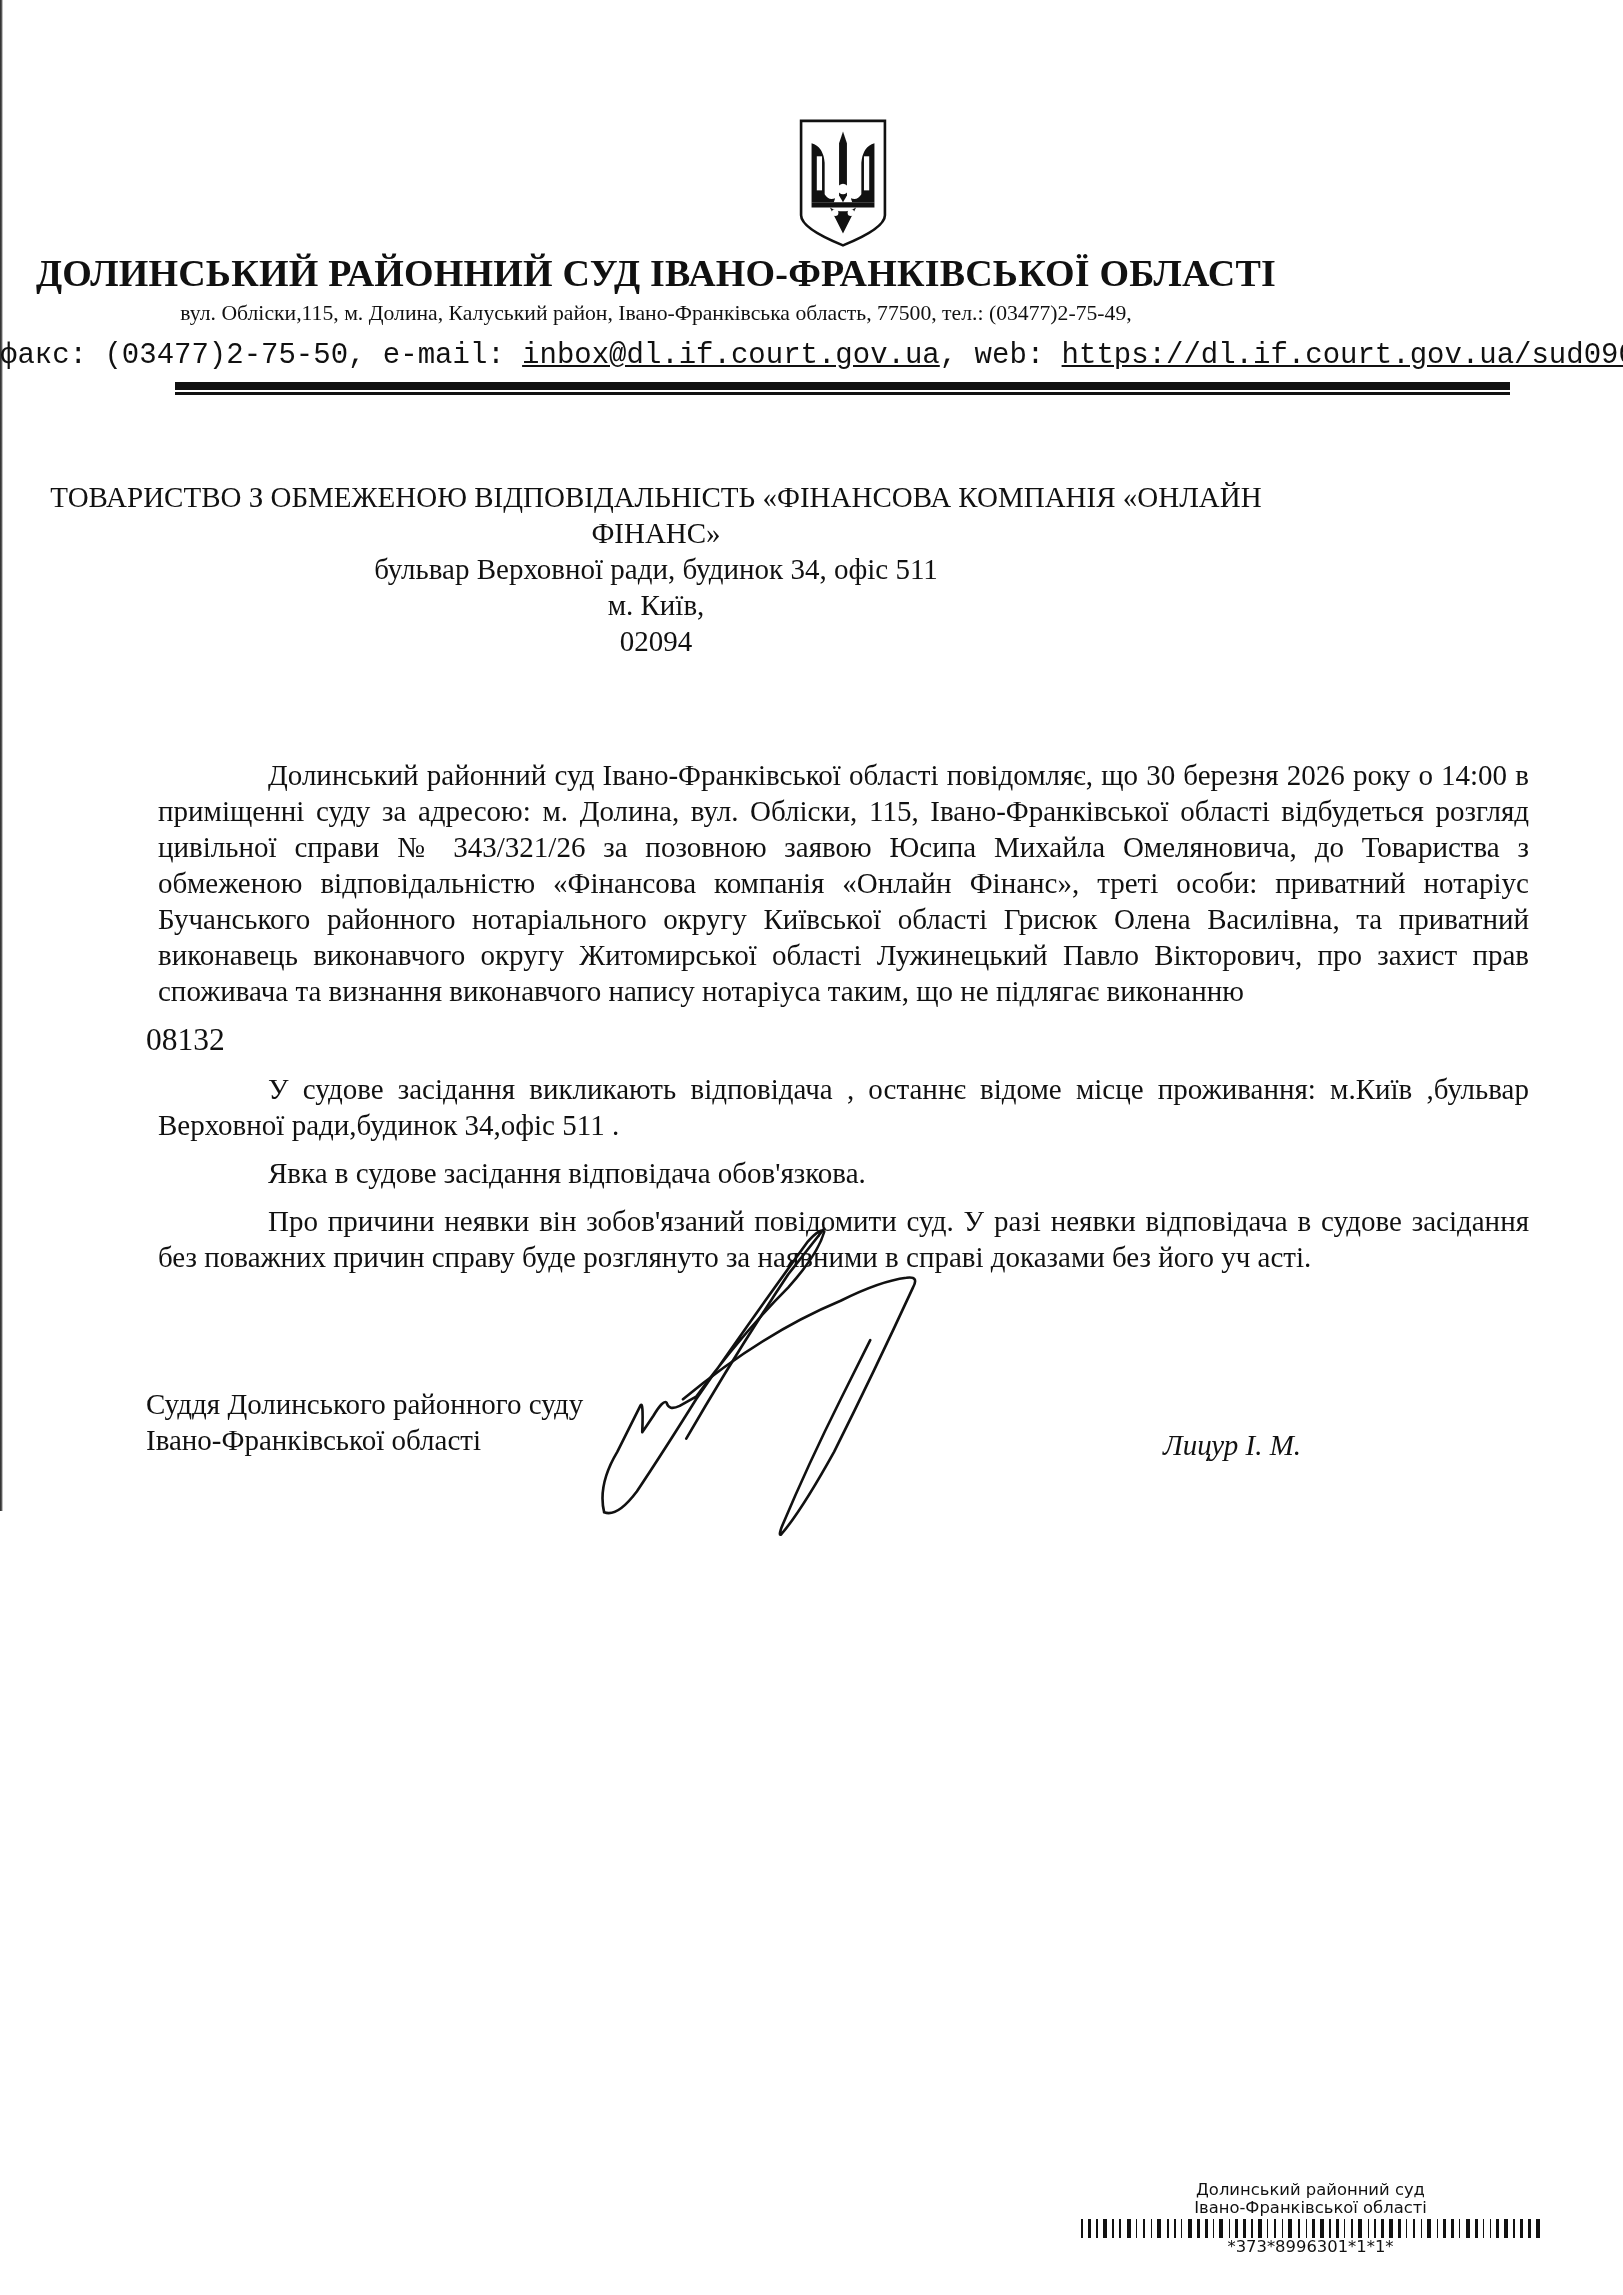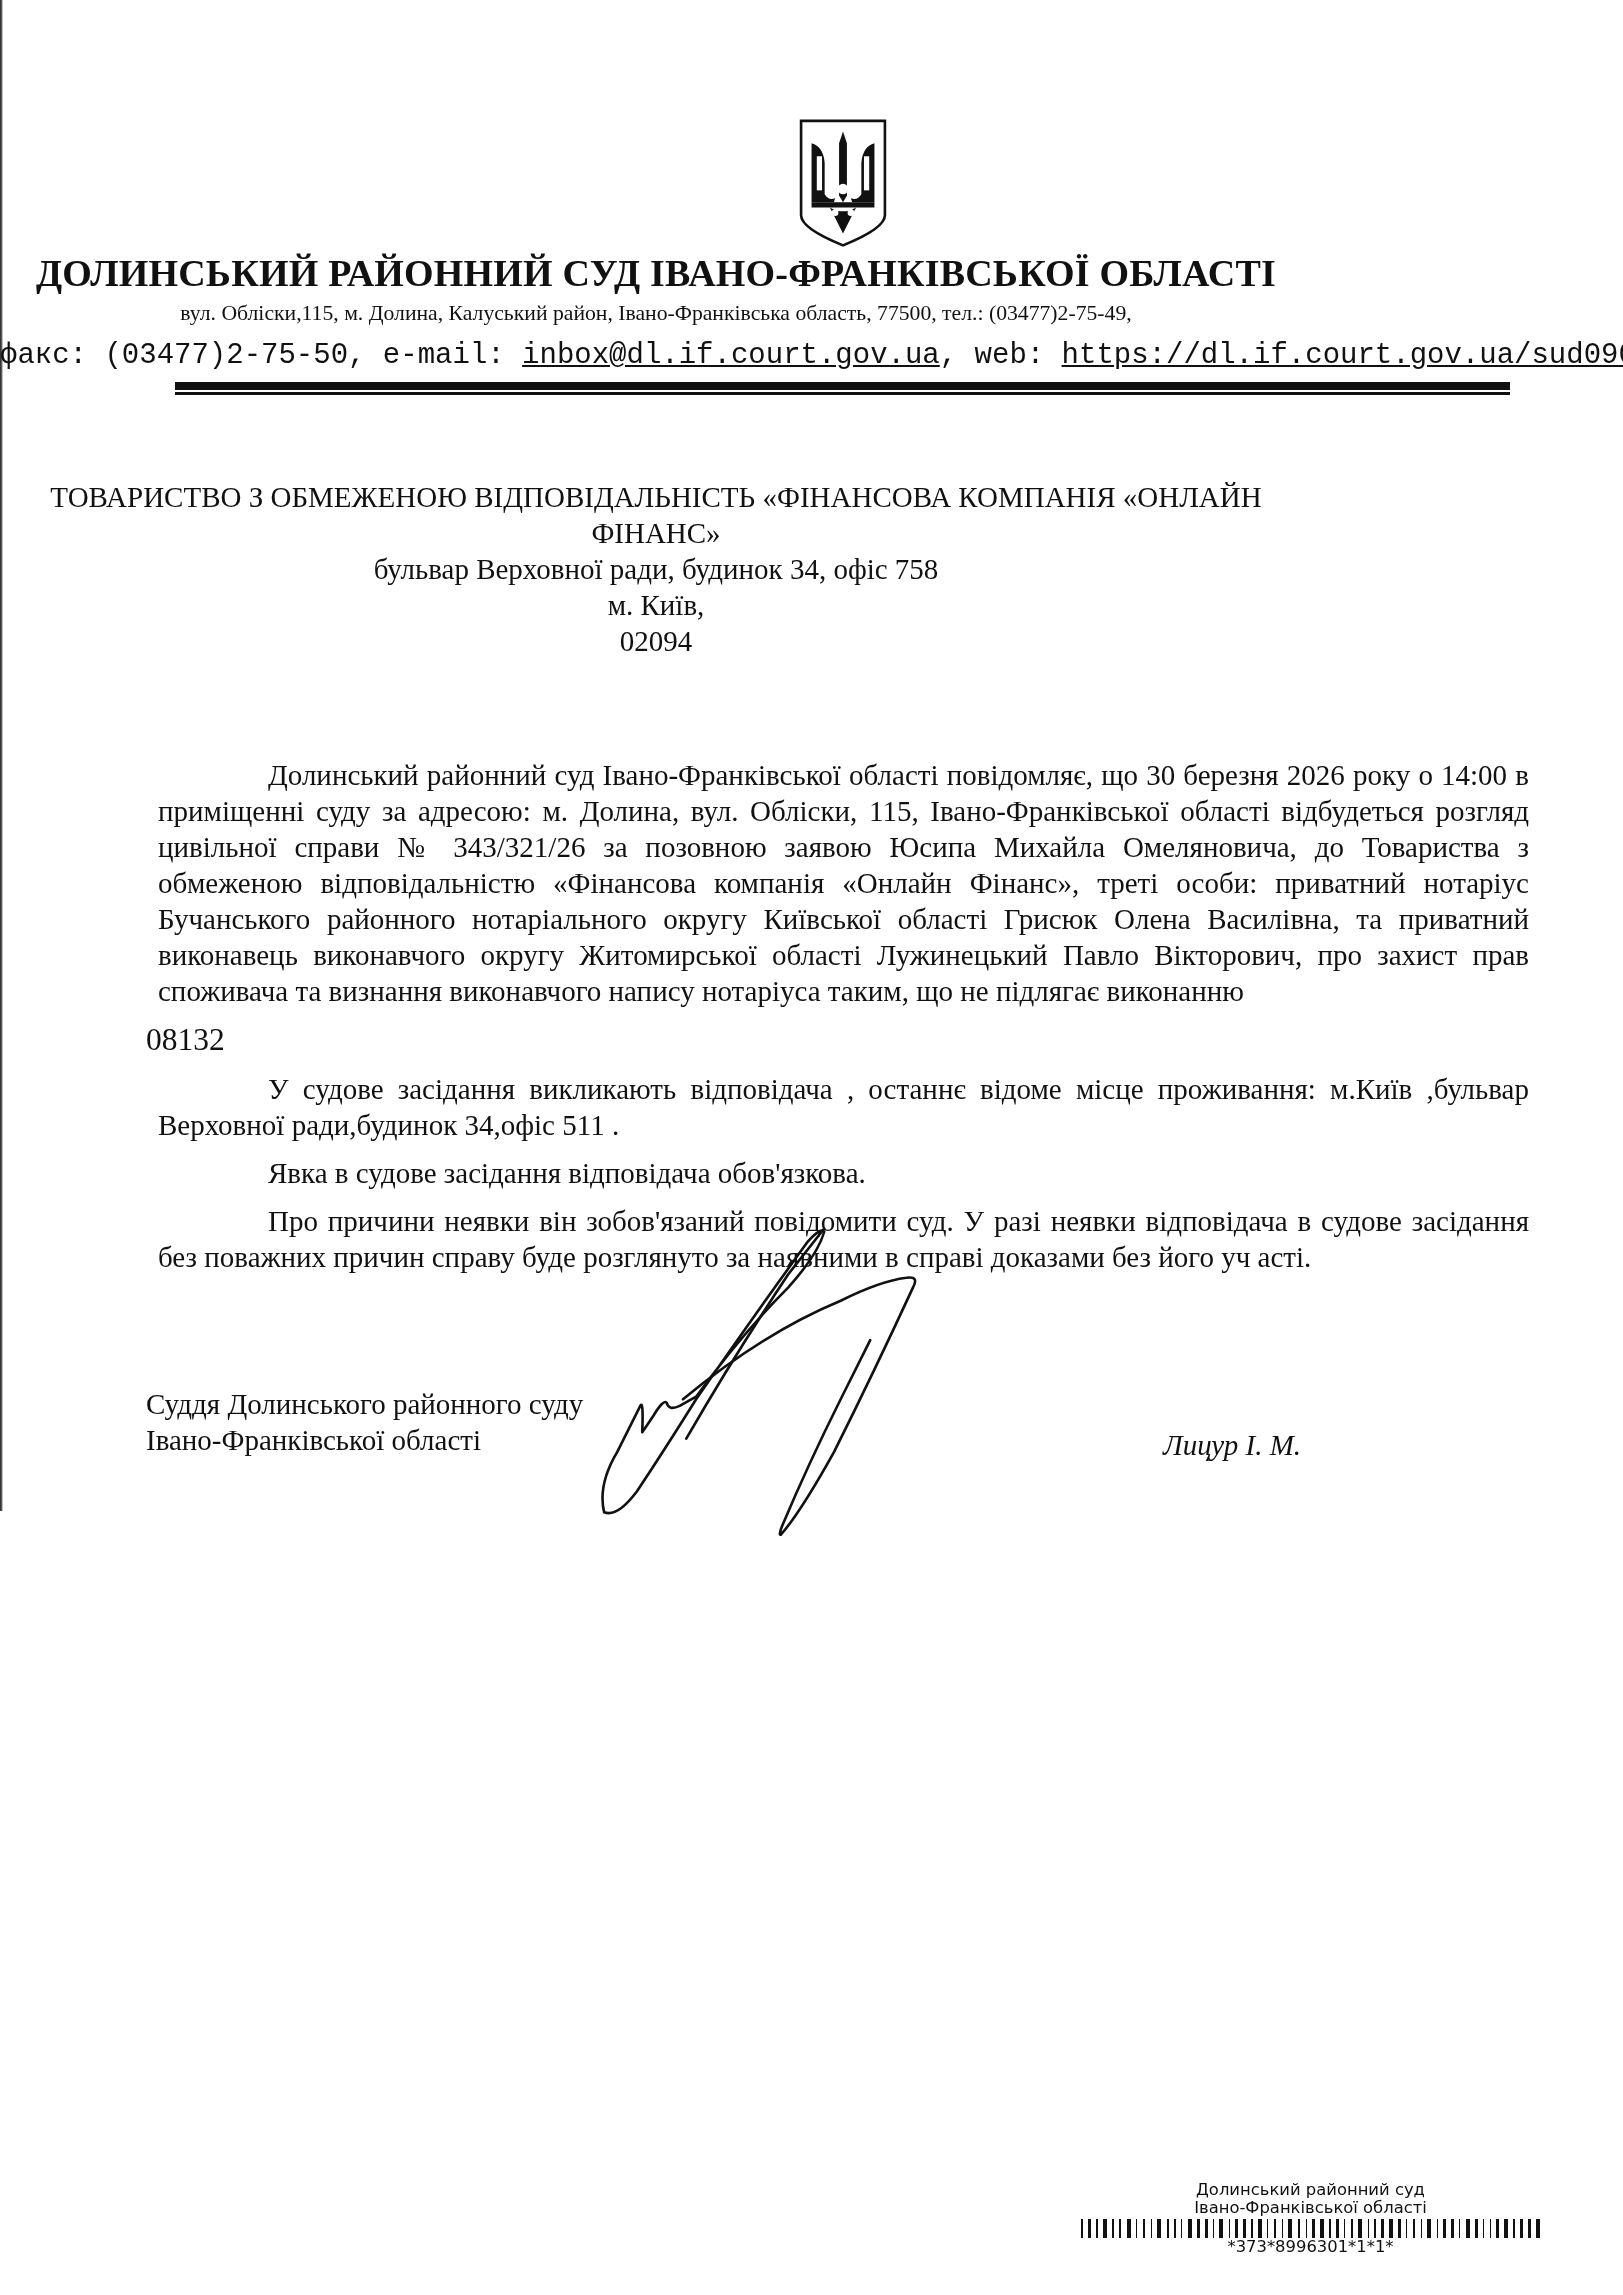--- a/index.html
+++ b/index.html
@@ -65,21 +65,21 @@
 <div class="abs center addr1">вул. Обліски,115, м. Долина, Калуський район, Івано-Франківська область, 77500, тел.: (03477)2-75-49,</div>
 <div class="abs center addr2">
   <span>факс: (03477)2-75-50, e-mail: </span><span class="u">inbox@dl.if.court.gov.ua</span><span>, web: </span><span class="u">https://dl.if.court.gov.ua/sud0906/</span><span>, код ЄДРПОУ:  02891552</span>
 </div>
 <div class="abs rule-thick"></div>
 <div class="abs rule-thin"></div>
 
 <div class="abs center addressee">
   <div>ТОВАРИСТВО З ОБМЕЖЕНОЮ ВІДПОВІДАЛЬНІСТЬ «ФІНАНСОВА КОМПАНІЯ «ОНЛАЙН</div>
   <div>ФІНАНС»</div>
-  <div>бульвар Верховної ради, будинок 34, офіс 758</div>
+  <div>бульвар Верховної ради, будинок 34, офіс 511</div>
   <div>м. Київ,</div>
   <div>02094</div>
 </div>
 
 <div class="abs body">
   <p class="p indent">Долинський районний суд Івано-Франківської області повідомляє, що 30 березня 2026 року о 14:00 в приміщенні суду за адресою: м. Долина, вул. Обліски, 115, Івано-Франківської області відбудеться розгляд цивільної справи № 343/321/26 за позовною заявою   Юсипа Михайла Омеляновича,  до Товариства з обмеженою відповідальністю «Фінансова компанія «Онлайн Фінанс», треті особи: приватний нотаріус Бучанського районного нотаріального округу Київської області Грисюк Олена Василівна,   та приватний виконавець виконавчого округу Житомирської області Лужинецький Павло Вікторович, про захист прав споживача та визнання виконавчого напису нотаріуса таким, що не підлягає виконанню</p>
   <div class="zip">08132</div>
   <p class="p indent">У судове засідання викликають відповідача , останнє відоме місце проживання: м.Київ ,бульвар Верховної ради,будинок 34,офіс 511   .</p>
   <p class="p indent">Явка в судове засідання відповідача  обов'язкова.</p>
   <p class="p indent">Про причини неявки він зобов'язаний повідомити суд. У разі неявки відповідача в судове засідання без поважних причин справу буде розглянуто за наявними в справі доказами без його уч асті.</p>

